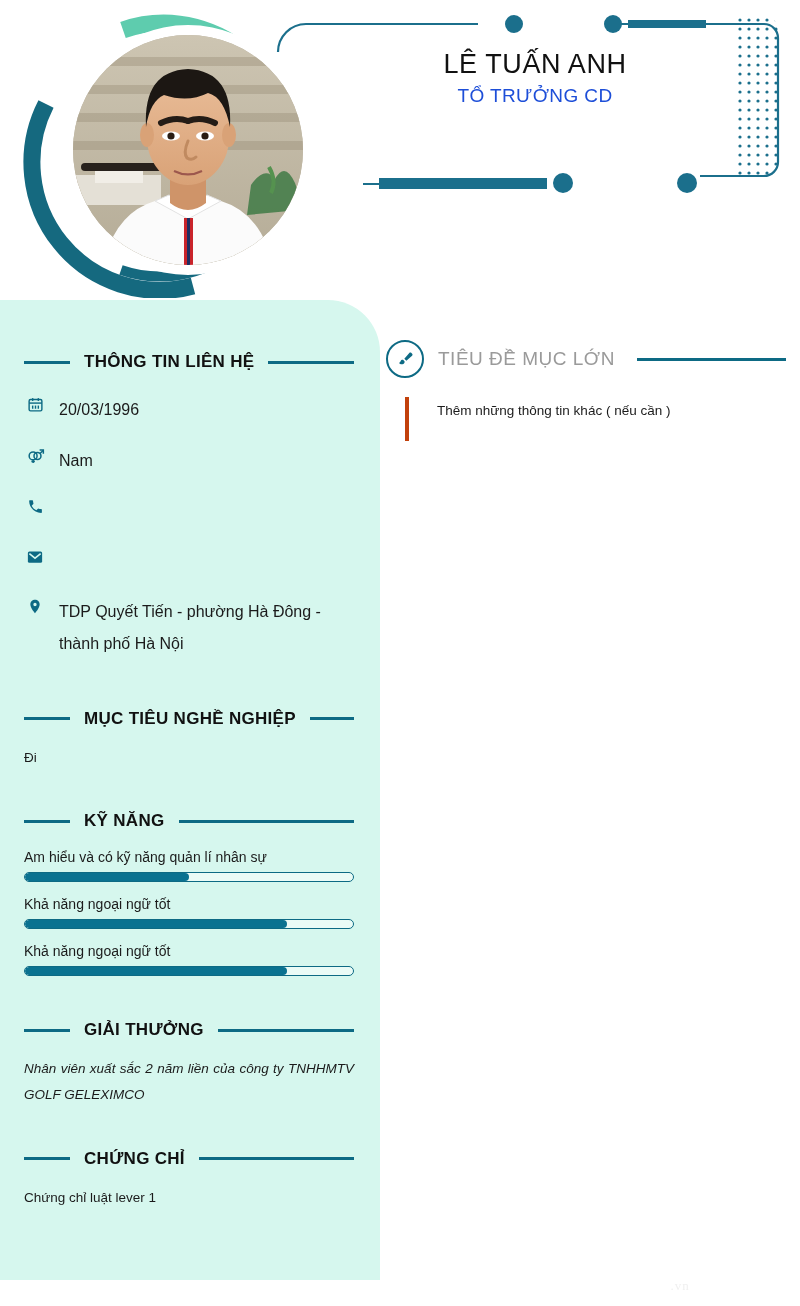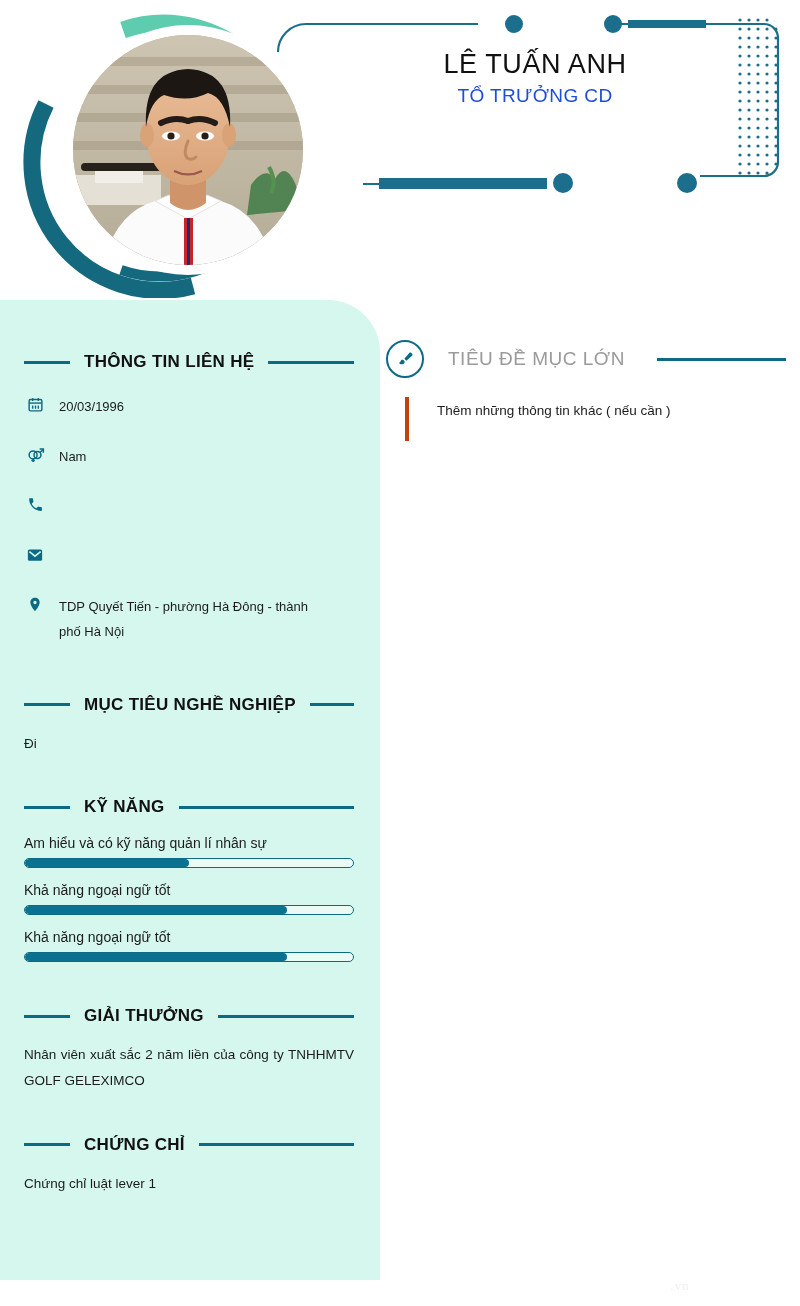--- a/index.html
+++ b/index.html
@@ -130,35 +130,35 @@
   .contact-row .ico {
     flex: 0 0 22px;
     width: 22px; height: 20px;
     display: flex;
     align-items: center;
     justify-content: center;
     color: #0d6a84;
     padding-top: 1px;
   }
   .contact-row .txt {
-    font-size: 13px;
+    font-size: 16px;
     color: #1b1b1b;
     line-height: 1.95;
     max-width: 270px;
   }
 
   
   .side-p {
     margin-top: 16px;
     font-size: 13.5px;
     color: #1b1b1b;
     line-height: 1.95;
     width: 330px;
   }
-  .side-p.justify { text-align: justify; }
+  .side-p.justify { text-align: justify; font-style: italic; }
 
   
   .skills { margin-top: 18px; width: 330px; }
   .skill { margin-bottom: 14px; }
   .skill-name {
     font-size: 14px;
     color: #1b1b1b;
     margin-bottom: 7px;
   }
   .skill-track {
@@ -183,21 +183,21 @@
 
   
   .main {
     position: absolute;
     left: 386px; top: 340px;
     width: 400px;
   }
   .main-sec-head {
     display: flex;
     align-items: center;
-    gap: 24px;
+    gap: 14px;
   }
   .brush-badge {
     flex: 0 0 38px;
     width: 38px; height: 38px;
     border-radius: 50%;
     border: 2px solid #0d6a84;
     display: flex;
     align-items: center;
     justify-content: center;
     color: #0d6a84;

